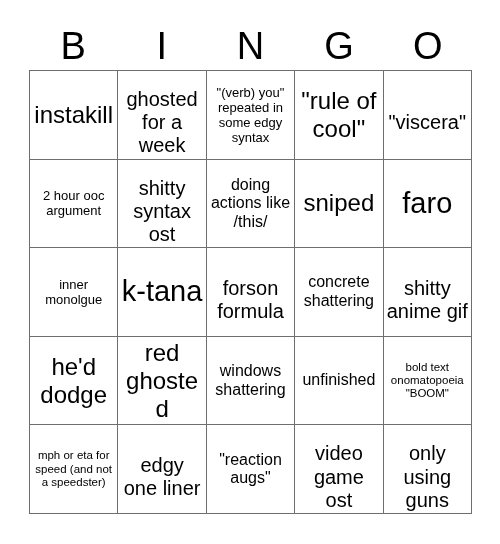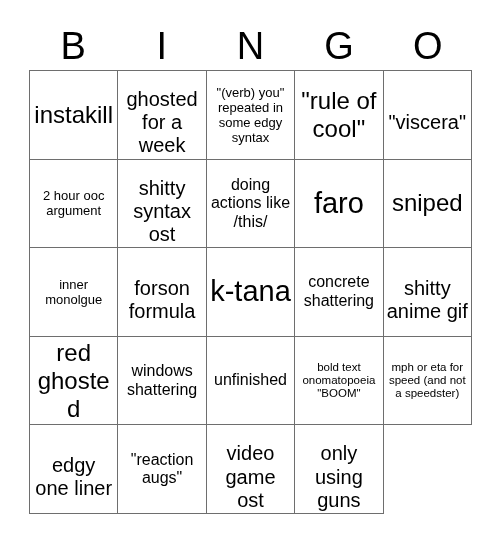--- a/index.html
+++ b/index.html
@@ -115,42 +115,45 @@
     <div class="cell">
         <span class="cell-text fs-xs">2 hour ooc argument</span>
       </div>
     <div class="cell">
         <span class="cell-text fs-md">shitty syntax ost</span>
       </div>
     <div class="cell">
         <span class="cell-text fs-sm">doing actions like /this/</span>
       </div>
     <div class="cell">
-        <span class="cell-text fs-xl">faro</span>
+        <span class="cell-text fs-lg">sniped</span>
       </div>
     <div class="cell">
-        <span class="cell-text fs-lg">sniped</span>
+        <span class="cell-text fs-xl">faro</span>
       </div>
 
     <div class="cell">
         <span class="cell-text fs-xs">inner monolgue</span>
       </div>
     <div class="cell">
-        <span class="cell-text fs-md">forson formula</span>
+        <span class="cell-text fs-xl">k-tana</span>
       </div>
     <div class="cell">
-        <span class="cell-text fs-xl">k-tana</span>
+        <span class="cell-text fs-md">forson formula</span>
       </div>
     <div class="cell">
         <span class="cell-text fs-sm">concrete shattering</span>
       </div>
     <div class="cell">
         <span class="cell-text fs-md">shitty anime gif</span>
       </div>
 
+    <div class="cell">
+        <span class="cell-text fs-lg">he'd dodge</span>
+      </div>
     <div class="cell">
         <span class="cell-text fs-lg">red ghosted</span>
       </div>
     <div class="cell">
         <span class="cell-text fs-sm">windows shattering</span>
       </div>
     <div class="cell">
         <span class="cell-text fs-sm">unfinished</span>
       </div>
     <div class="cell">

